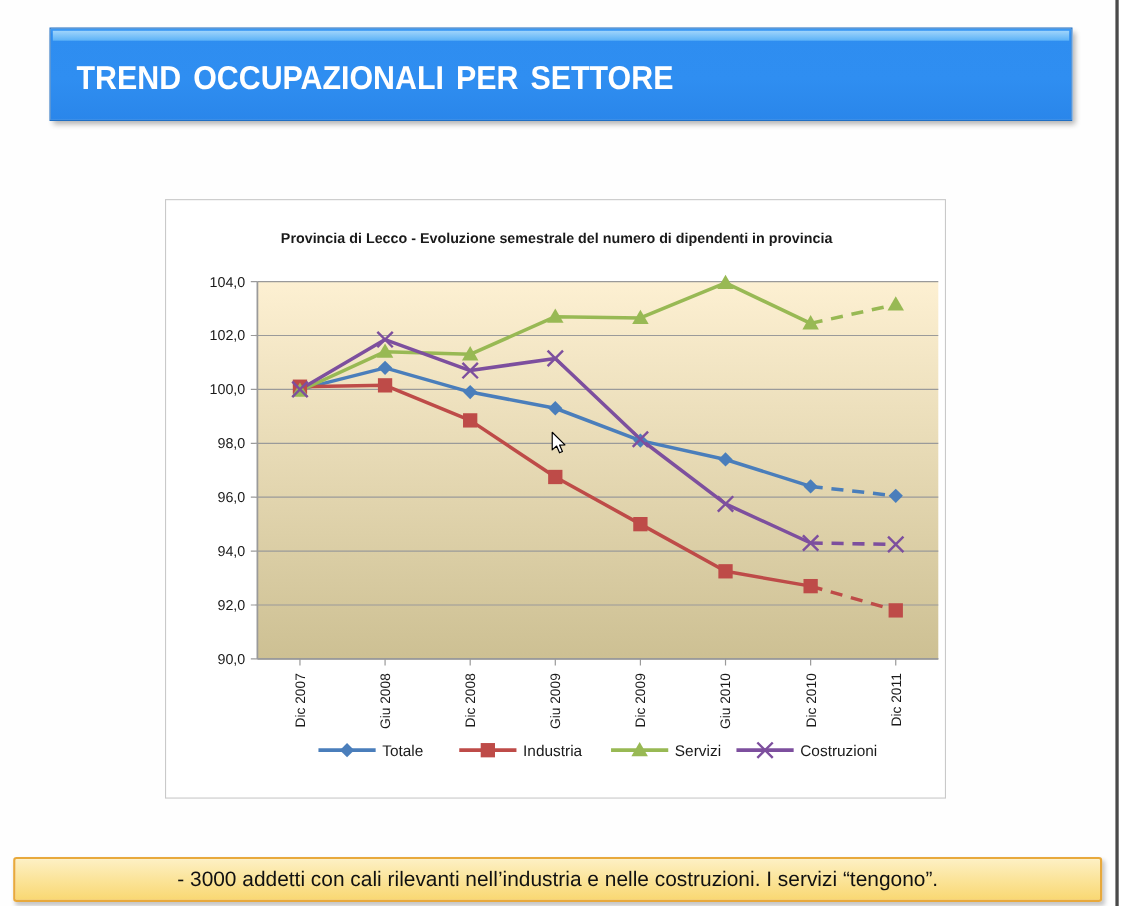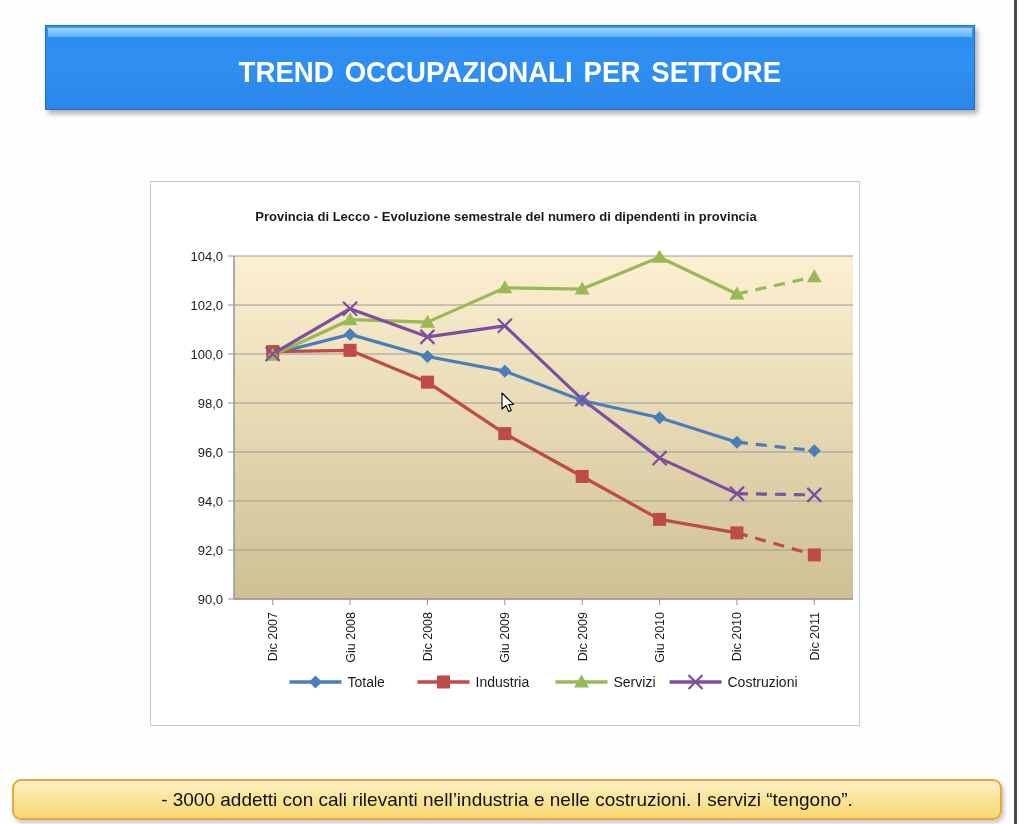--- a/index.html
+++ b/index.html
@@ -22,21 +22,21 @@
     border-left:3px solid #4a4a4a;
     box-sizing:border-box;
   }
   
   #title-banner{
     position:absolute;left:45px;top:25px;width:930px;height:85px;
     background:linear-gradient(to bottom,#3f9cf5 0%,#2e8df0 6%,#2f8ef1 55%,#2a86ea 100%);
     border:1px solid #1f6fc4;
     box-shadow:3px 4px 5px rgba(0,0,0,0.30);
     box-sizing:border-box;
-    display:flex;align-items:center;justify-content:center;
+    display:flex;align-items:center;
   }
   #title-banner:before{
     content:"";position:absolute;left:2px;right:2px;top:2px;height:9px;
     background:linear-gradient(to bottom,#9fd4fb,#5cb2f7);
   }
   #title-text{
     position:relative;
     color:#ffffff;
     font-family:"Liberation Sans", sans-serif;
     font-weight:bold;
@@ -62,21 +62,21 @@
   }
   #chart-svg{position:absolute;left:0;top:0;}
   .ytick{font-size:13px;fill:#1a1a1a;font-family:"Liberation Sans",sans-serif;text-anchor:end;}
   .xtick{font-size:12.5px;fill:#1a1a1a;font-family:"Liberation Sans",sans-serif;}
   .leg-label{font-size:14px;fill:#1a1a1a;font-family:"Liberation Sans",sans-serif;}
   
   #caption-bar{
     position:absolute;left:12px;top:779px;width:990px;height:41px;
     background:linear-gradient(to bottom,#fdf0c4 0%,#fbe49a 50%,#f9d873 100%);
     border:2px solid #e8a93c;
-    border-radius:9px;
+    border-radius:3px;
     box-shadow:2px 3px 4px rgba(0,0,0,0.22);
     box-sizing:border-box;
     display:flex;align-items:center;justify-content:center;
   }
   #caption-text{
     font-size:19px;color:#111111;white-space:nowrap;
     font-family:"Liberation Sans", sans-serif;
   }
   
   #cursor{position:absolute;left:501px;top:392px;width:16px;height:22px;pointer-events:none;}

